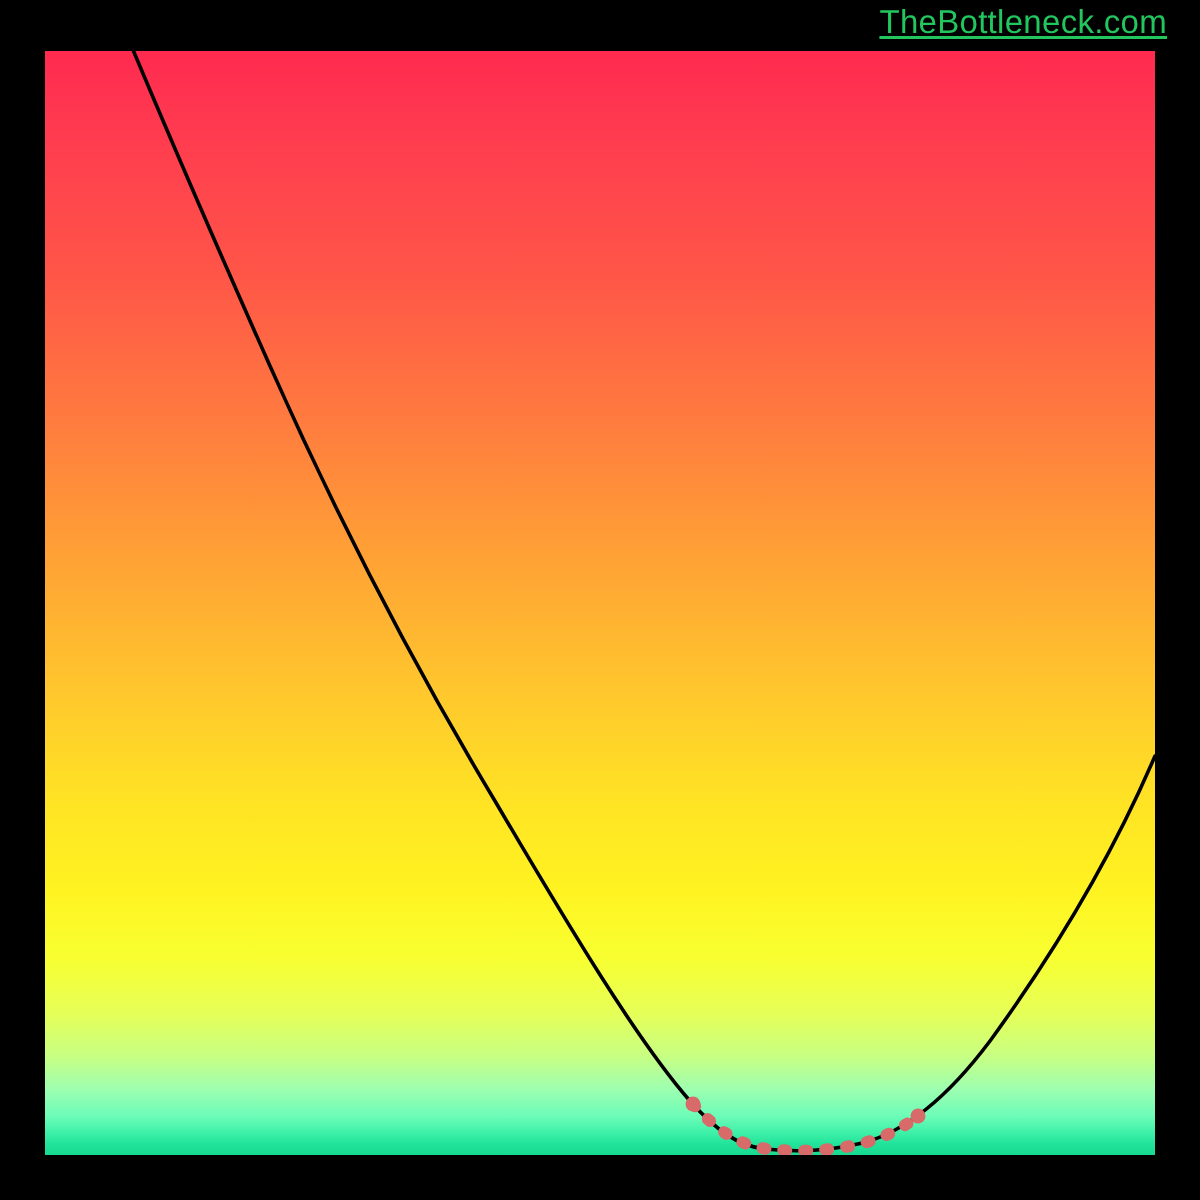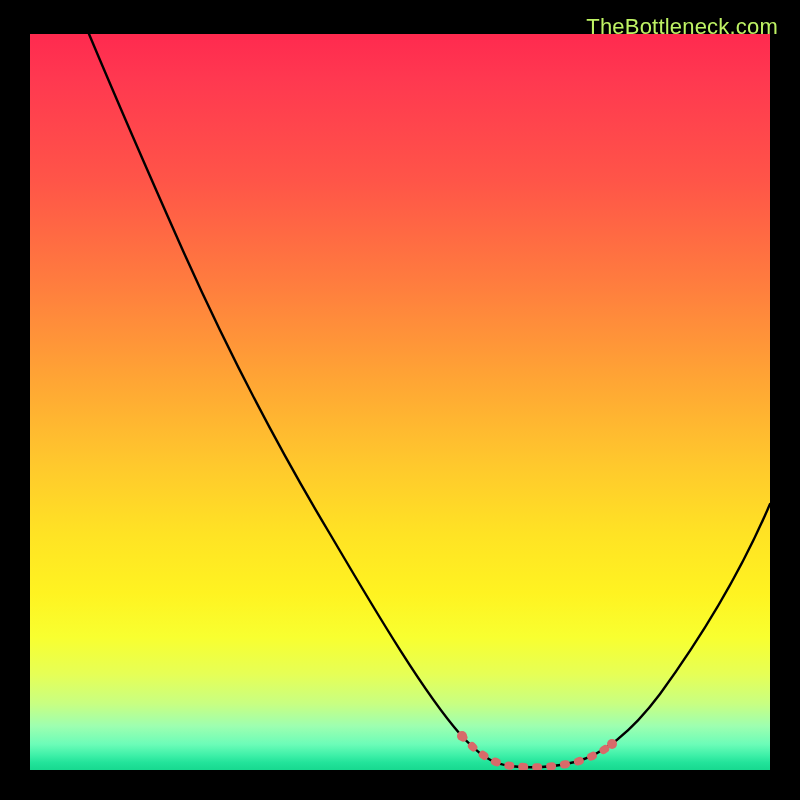--- a/index.html
+++ b/index.html
@@ -41,27 +41,28 @@
       #9effb0 94%,
       #6cfcb8 96.5%,
       #3ef0a8 98%,
       #22e39a 99%,
       #17d98f 100%
     );
     overflow: hidden;
   }
   .watermark {
     position: absolute;
-    top: 14px;
+    top: 2px;
     right: 22px;
-    color: #bef264;
+    color: #22c55e;
     font-size: 22px;
     font-weight: 400;
     letter-spacing: 0.2px;
     user-select: none;
+    text-decoration: underline;
   }
   svg.curve {
     position: absolute;
     left: 0;
     top: 0;
     width: 740px;
     height: 736px;
     overflow: visible;
   }
   .curve path.line {

